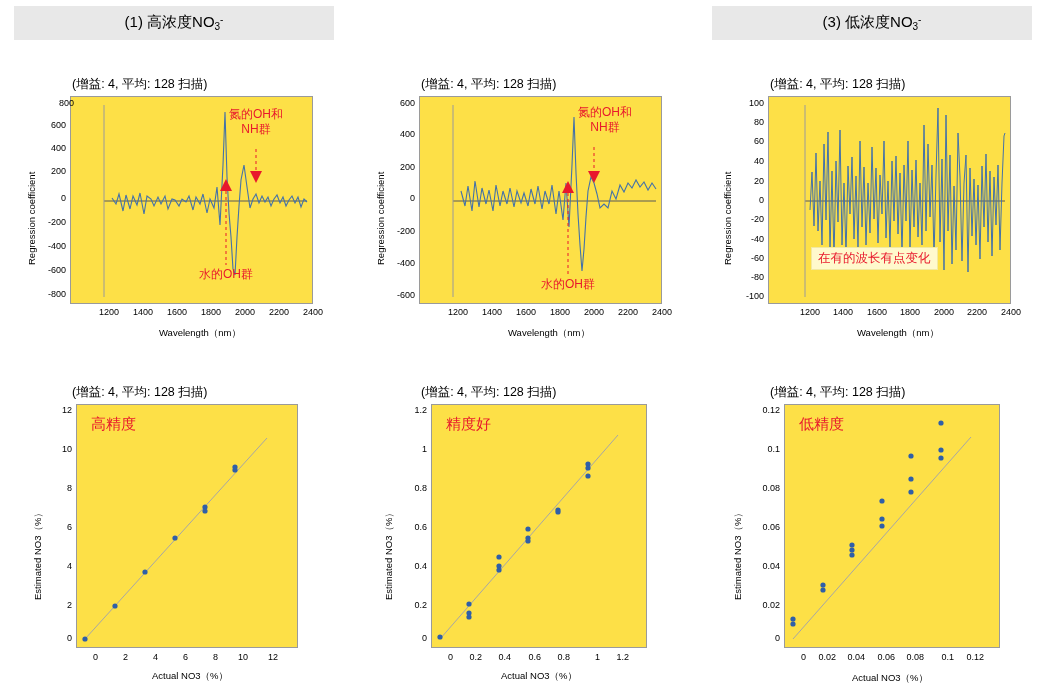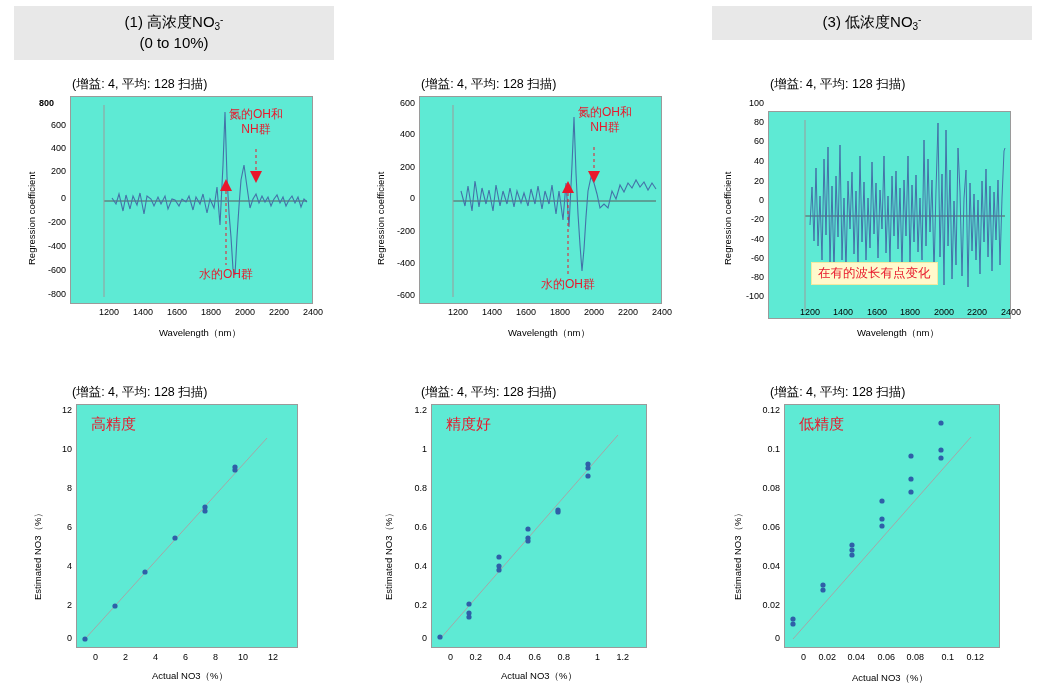--- a/index.html
+++ b/index.html
@@ -50,21 +50,21 @@
     position: absolute;
     font-size: 12.5px;
     color: #000;
     white-space: nowrap;
   }
 
   .plotbox {
     position: absolute;
     border: 1px solid #9a9a9a;
     box-sizing: border-box;
-    background: #5eead4;
+    background: #fde047;
     overflow: hidden;
   }
   .axis-label-y {
     position: absolute;
     font-size: 9.5px;
     color: #000;
     transform-origin: 0 0;
     transform: rotate(-90deg);
     white-space: nowrap;
   }
@@ -111,21 +111,20 @@
 </style>
 </head>
 <body>
 
 <div class="page">
 
   <div class="col col-1">
 
     <div class="col-header">
       <span>(1)  高浓度NO</span><sub>3</sub><sup>-</sup>
-      <span class="l2">(0 to 10%)</span>
     </div>
 
     <div class="sub-caption" style="left:72px; top:76px;">(增益: 4,  平均: 128 扫描)</div>
 
     <div class="plotbox" style="left:70px; top:96px; width:243px; height:208px;">
       <svg width="241" height="206" viewBox="0 0 241 206">
 
         <line x1="33" y1="104" x2="236" y2="104" stroke="#595959" stroke-width="1"></line>
 
         <line x1="33" y1="8" x2="33" y2="200" stroke="#9a9a9a" stroke-width="1"></line>
@@ -142,21 +141,21 @@
       </svg>
       <div class="ann-red center" style="left:110px; top:170px; width:90px;">
         <span>水的OH群</span>
       </div>
       <svg style="position:absolute; left:148px; top:82px;" width="14" height="86">
         <polygon points="1,12 13,12 7,0" fill="#e8192c"></polygon>
         <line x1="7" y1="12" x2="7" y2="86" stroke="#e8192c" stroke-width="1" stroke-dasharray="3,3"></line>
       </svg>
     </div>
 
-    <div class="tick tick-y" style="left:24px; top:98px; width:30px;font-weight:bold;">800</div>
+    <div class="tick tick-y" style="left:44px; top:98px; width:30px;">800</div>
     <div class="tick tick-y" style="left:36px; top:120px; width:30px;">600</div>
     <div class="tick tick-y" style="left:36px; top:143px; width:30px;">400</div>
     <div class="tick tick-y" style="left:36px; top:166px; width:30px;">200</div>
     <div class="tick tick-y" style="left:36px; top:193px; width:30px;">0</div>
     <div class="tick tick-y" style="left:36px; top:217px; width:30px;">-200</div>
     <div class="tick tick-y" style="left:36px; top:241px; width:30px;">-400</div>
     <div class="tick tick-y" style="left:36px; top:265px; width:30px;">-600</div>
     <div class="tick tick-y" style="left:36px; top:289px; width:30px;">-800</div>
 
     <div class="tick tick-x" style="left:89px; top:307px; width:30px;">1200</div>
@@ -296,21 +295,21 @@
   </div>
 
   <div class="col col-3">
 
     <div class="col-header">
       <span>(3)  低浓度NO</span><sub>3</sub><sup>-</sup>
     </div>
 
     <div class="sub-caption" style="left:72px; top:76px;">(增益: 4,  平均: 128 扫描)</div>
 
-    <div class="plotbox" style="left:70px; top:96px; width:243px; height:208px;margin-top:15px;">
+    <div class="plotbox" style="left:70px; top:96px; width:243px; height:208px;">
       <svg width="241" height="206" viewBox="0 0 241 206">
         <line x1="36" y1="104" x2="236" y2="104" stroke="#595959" stroke-width="1"></line>
         <line x1="36" y1="8" x2="36" y2="200" stroke="#9a9a9a" stroke-width="1"></line>
         <polyline fill="none" stroke="#4472a8" stroke-width="1.0" points="41,113 43,75 45,129 47,56 49,134 51,84 53,148 55,47 57,123 59,35 61,155 63,74 65,162 67,64 69,125 71,33 73,148 75,86 77,158 79,69 81,117 83,60 85,142 87,79 89,152 91,44 93,130 95,70 97,148 99,86 101,136 103,50 105,122 107,71 109,146 111,78 113,117 115,44 117,141 119,84 121,151 123,64 125,124 127,59 129,137 131,76 133,157 135,68 137,124 139,44 141,151 143,73 145,130 147,63 149,140 151,86 153,148 155,28 157,134 159,47 161,120 163,68 165,161 167,78 169,11 171,145 173,62 175,173 177,18 179,134 181,58 183,167 185,89 187,153 189,36 191,80 193,164 195,86 197,58 199,175 201,71 203,139 205,82 207,148 209,88 211,162 213,69 215,130 217,57 219,145 221,74 223,159 225,80 227,128 229,68 231,153 233,86 235,39 236,36"></polyline>
       </svg>
       <div class="ann-note" style="left:42px; top:150px;">在有的波长有点变化</div>
     </div>
 
     <div class="tick tick-y" style="left:34px; top:98px; width:32px;">100</div>
     <div class="tick tick-y" style="left:34px; top:117px; width:32px;">80</div>

